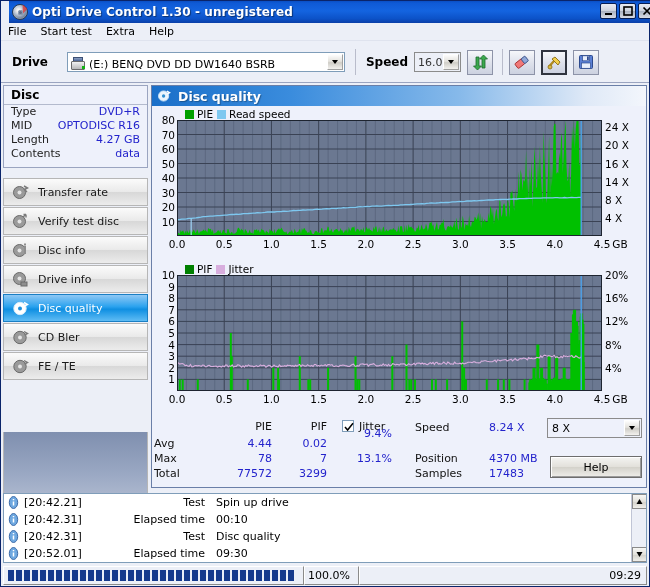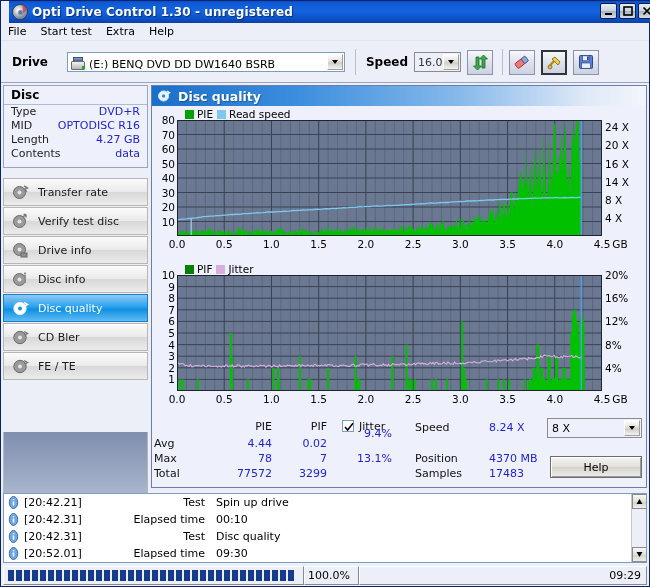--- a/index.html
+++ b/index.html
@@ -389,37 +389,37 @@
               <circle cx="7.5" cy="8.5" r="6" fill="#9a9a9a" stroke="#6a6a6a"></circle>
               <circle cx="7.5" cy="8.5" r="2" fill="#e4e4e4"></circle>
               <path d="M11 4 L14 1.5 M14 1.5 L14 4.5 M14 1.5 L11.5 1.5" stroke="#7a7a7a" stroke-width="1.4" fill="none"></path>
             </svg>
         </span>
         <span class="nav-label">Verify test disc</span>
       </div>
       <div class="nav-item">
         <span class="nav-icon">
           <svg width="17" height="17" viewBox="0 0 17 17">
-              <circle cx="7.5" cy="7.5" r="6" fill="#9a9a9a" stroke="#6a6a6a"></circle>
-              <circle cx="7.5" cy="7.5" r="2" fill="#e4e4e4"></circle>
-              <rect x="9" y="11" width="6" height="4" fill="#8e8e8e" stroke="#6a6a6a"></rect>
-            </svg>
-        </span>
-        <span class="nav-label">Drive info</span>
-      </div>
-      <div class="nav-item">
-        <span class="nav-icon">
-          <svg width="17" height="17" viewBox="0 0 17 17">
               <circle cx="7.5" cy="8.5" r="6" fill="#9a9a9a" stroke="#6a6a6a"></circle>
               <circle cx="7.5" cy="8.5" r="2" fill="#e4e4e4"></circle>
               <rect x="12" y="4" width="2" height="8" fill="#8e8e8e"></rect>
               <rect x="12" y="1.5" width="2" height="2" fill="#8e8e8e"></rect>
             </svg>
         </span>
         <span class="nav-label">Disc info</span>
+      </div>
+      <div class="nav-item">
+        <span class="nav-icon">
+          <svg width="17" height="17" viewBox="0 0 17 17">
+              <circle cx="7.5" cy="7.5" r="6" fill="#9a9a9a" stroke="#6a6a6a"></circle>
+              <circle cx="7.5" cy="7.5" r="2" fill="#e4e4e4"></circle>
+              <rect x="9" y="11" width="6" height="4" fill="#8e8e8e" stroke="#6a6a6a"></rect>
+            </svg>
+        </span>
+        <span class="nav-label">Drive info</span>
       </div>
       <div class="nav-item sel">
         <span class="nav-icon">
           <svg width="17" height="17" viewBox="0 0 17 17">
               <circle cx="8" cy="8.5" r="6.2" fill="#ffffff" stroke="#d6ecfb"></circle>
               <circle cx="8" cy="8.5" r="2" fill="#1f90dc"></circle>
               <path d="M12 2.5 L15.5 4.5 L12.5 6" stroke="#ffffff" stroke-width="1.5" fill="none"></path>
             </svg>
         </span>
         <span class="nav-label">Disc quality</span>

